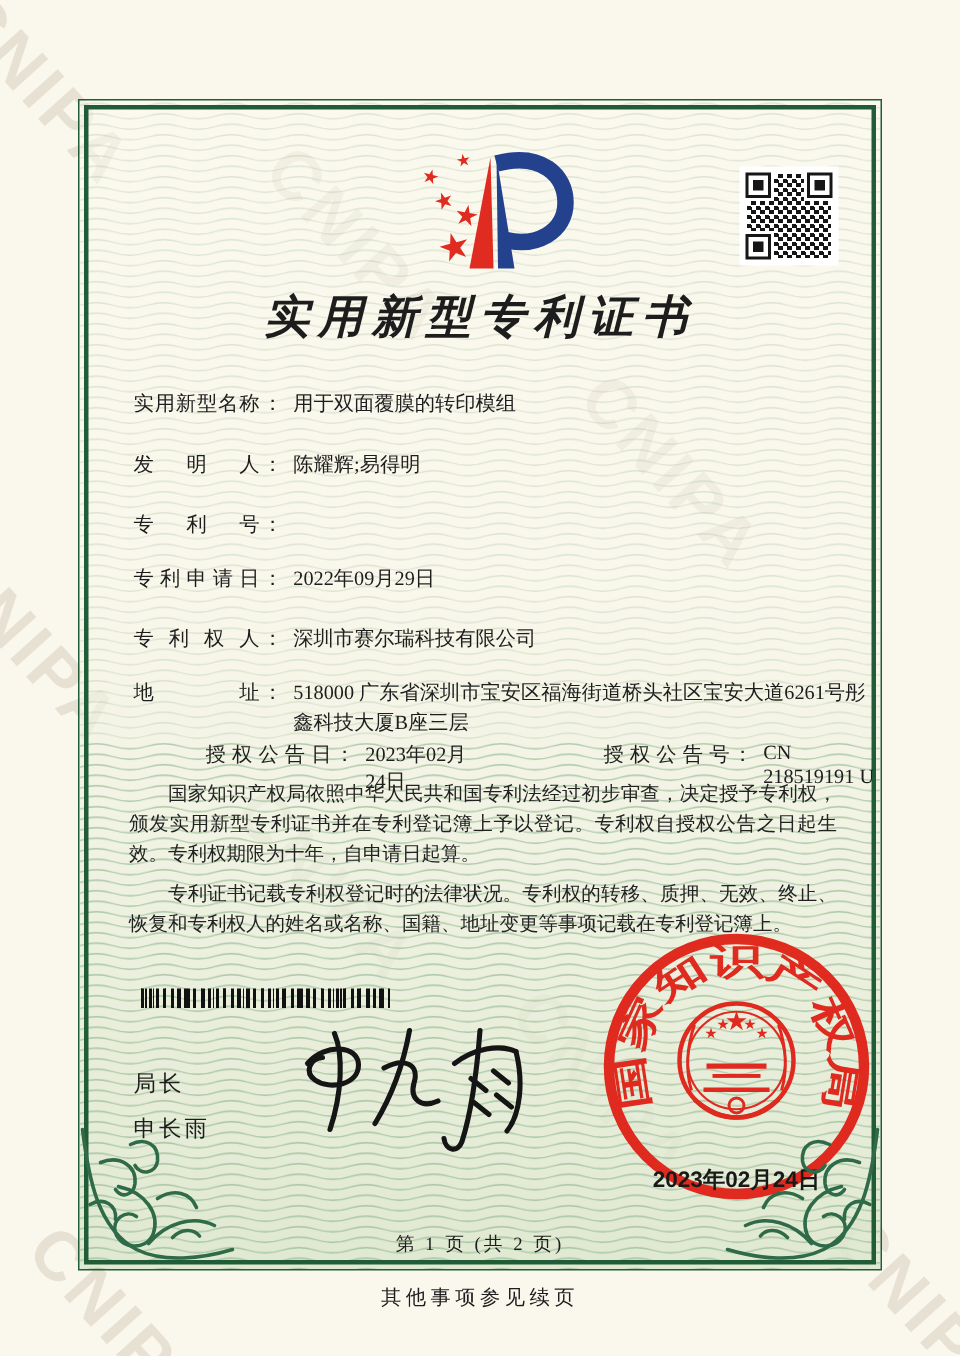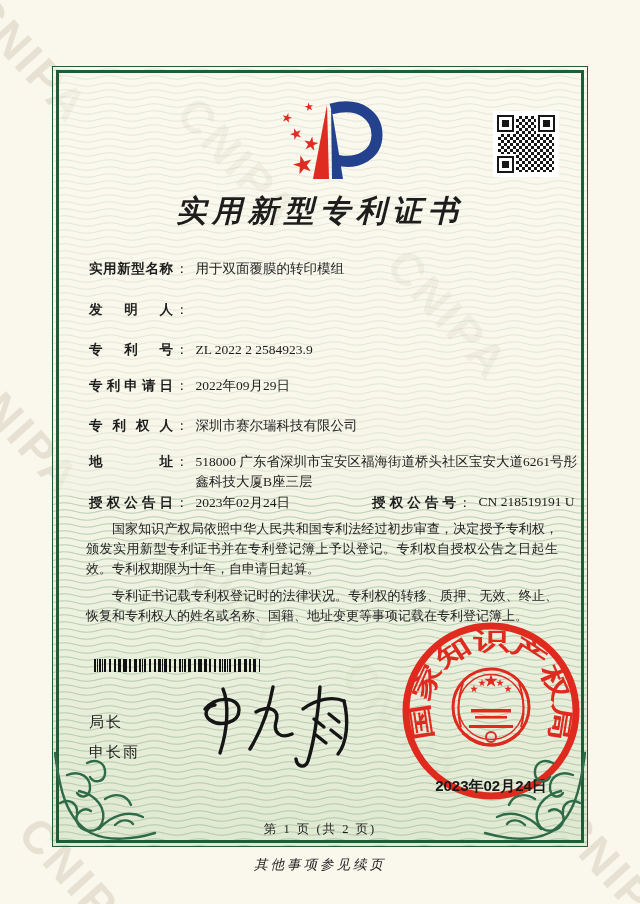--- a/index.html
+++ b/index.html
@@ -18,25 +18,25 @@
   .logo{position:absolute;left:212px;top:30px;z-index:4;}
   .qr{position:absolute;left:440px;top:44px;width:66px;height:66px;background:#fff;z-index:4;}
   .qr-mods{position:absolute;inset:5px;background:repeating-conic-gradient(#161616 0% 25%,transparent 0% 50%);
            background-size:6px 6px;}
   .finder{position:absolute;width:13px;height:13px;border:2.5px solid #161616;background:#fff;box-shadow:0 0 0 2px #fff;}
   .finder::after{content:"";position:absolute;left:3px;top:3px;width:7px;height:7px;background:#161616;}
   .f-tl{left:4px;top:4px}.f-tr{right:4px;top:4px}.f-bl{left:4px;bottom:4px}
   .title{position:absolute;left:0;top:124px;width:100%;margin:0;text-align:center;
          font-size:30px;font-weight:bold;letter-spacing:6px;z-index:4;font-style:italic;}
   .row{position:absolute;left:36px;display:flex;font-size:13.5px;z-index:4;line-height:1.5;}
-  .lbl{flex:none;display:inline-block;width:84px;text-align:justify;text-align-last:justify;font-weight:bold;}
+  .lbl{flex:none;display:inline-block;width:84px;text-align:justify;text-align-last:justify;}
   .colon{flex:none;margin:0 7px 0 2px;}
   .val{width:386px;}
   .row2{position:absolute;left:36px;display:flex;font-size:13.5px;z-index:4;}
-  .pair{display:flex;}
+  .pair{display:flex;margin-left:48px;}
   .paras{position:absolute;left:33px;top:452px;width:472px;font-size:13px;line-height:20px;
          text-align:justify;z-index:4;color:#222;}
   .paras p{margin:0 0 7px 0;text-indent:2em;}
   .barcode{position:absolute;left:41px;top:592px;width:166px;height:13px;z-index:4;
     background:
       repeating-linear-gradient(90deg,#111 0 2px,transparent 2px 5px),
       repeating-linear-gradient(90deg,#111 0 1px,transparent 1px 8px),
       repeating-linear-gradient(90deg,transparent 0 3px,#111 3px 4px,transparent 4px 13px);}
   .sig-title{position:absolute;left:36px;top:646px;font-size:15px;z-index:4;
              font-family:Liberation Mono, monospace;letter-spacing:2px;text-align:center;}
@@ -44,21 +44,21 @@
             font-family:Liberation Serif, serif;letter-spacing:2px;}
   .sig-hand{position:absolute;left:140px;top:610px;z-index:4;}
   .seal{position:absolute;left:346px;top:552px;z-index:5;opacity:0.96;}
   .seal-date{font-family:"Liberation Sans","DejaVu Sans",sans-serif;font-weight:bold;}
   .pgfoot{position:absolute;left:0;top:754px;width:100%;text-align:center;font-size:12.5px;
           letter-spacing:2px;z-index:4;}
   .ornament{position:absolute;z-index:6;pointer-events:none;}
   .orn-left{left:-8px;top:668px;}
   .orn-right{right:-8px;top:668px;transform:scaleX(-1);}
   .contnote{position:absolute;left:0;top:856px;width:100%;text-align:center;font-size:13.5px;
-            letter-spacing:3px;z-index:2;font-style:italic;}
+            letter-spacing:3px;z-index:2;}
 </style>
 </head>
 <body>
 
 <div class="page">
 
   <div class="wm" style="left:28px;top:58px">CNIPA</div>
   <div class="wm" style="left:238px;top:162px">CNIPA</div>
   <div class="wm" style="left:448px;top:314px">CNIPA</div>
   <div class="wm" style="left:20px;top:430px">CNIPA</div>
@@ -104,25 +104,25 @@
     <h1 class="title">实用新型专利证书</h1>
 
     <div class="row" style="top:192px">
       <span class="lbl">实用新型名称</span>
         <span class="colon">：</span>
       <span class="val">用于双面覆膜的转印模组</span>
     </div>
     <div class="row" style="top:233px">
       <span class="lbl">发明人</span>
         <span class="colon">：</span>
+      <span class="val">陈耀辉;易得明</span>
     </div>
     <div class="row" style="top:273px">
       <span class="lbl">专利号</span>
         <span class="colon">：</span>
-      <span class="val">ZL 2022 2 2584923.9</span>
     </div>
     <div class="row" style="top:309px">
       <span class="lbl">专利申请日</span>
         <span class="colon">：</span>
       <span class="val">2022年09月29日</span>
     </div>
     <div class="row" style="top:349px">
       <span class="lbl">专利权人</span>
         <span class="colon">：</span>
       <span class="val">深圳市赛尔瑞科技有限公司</span>

